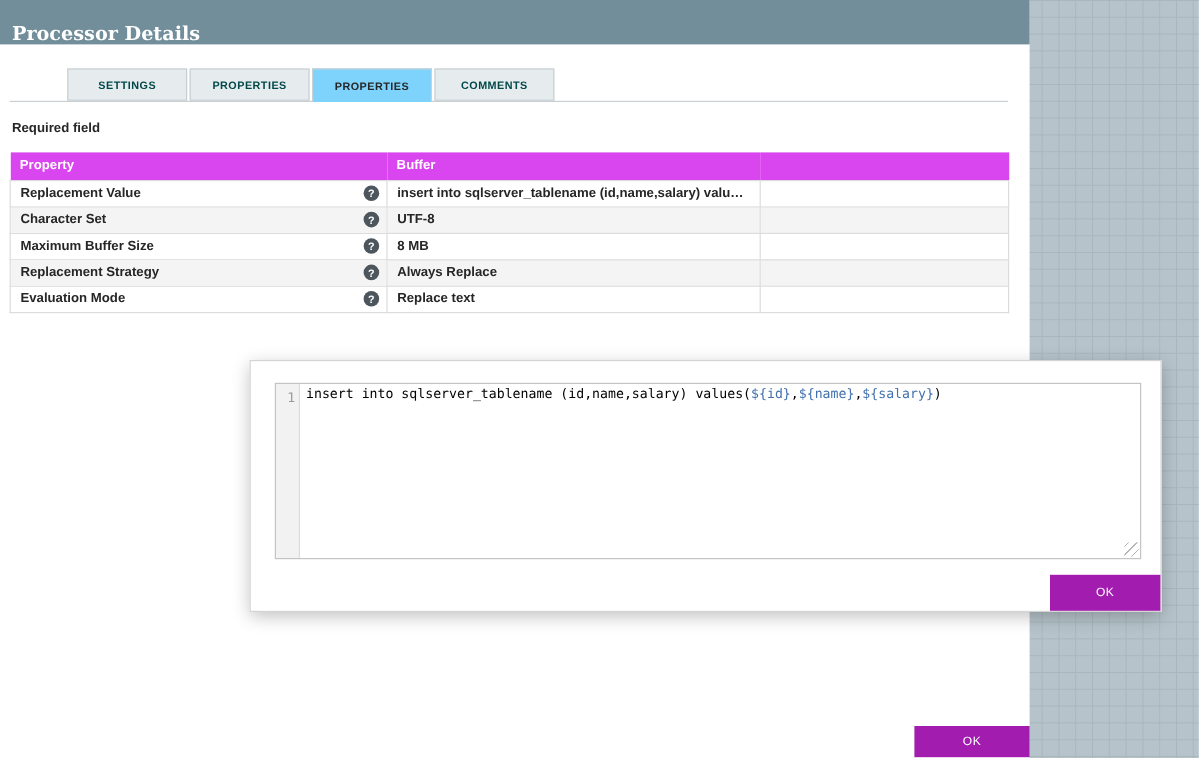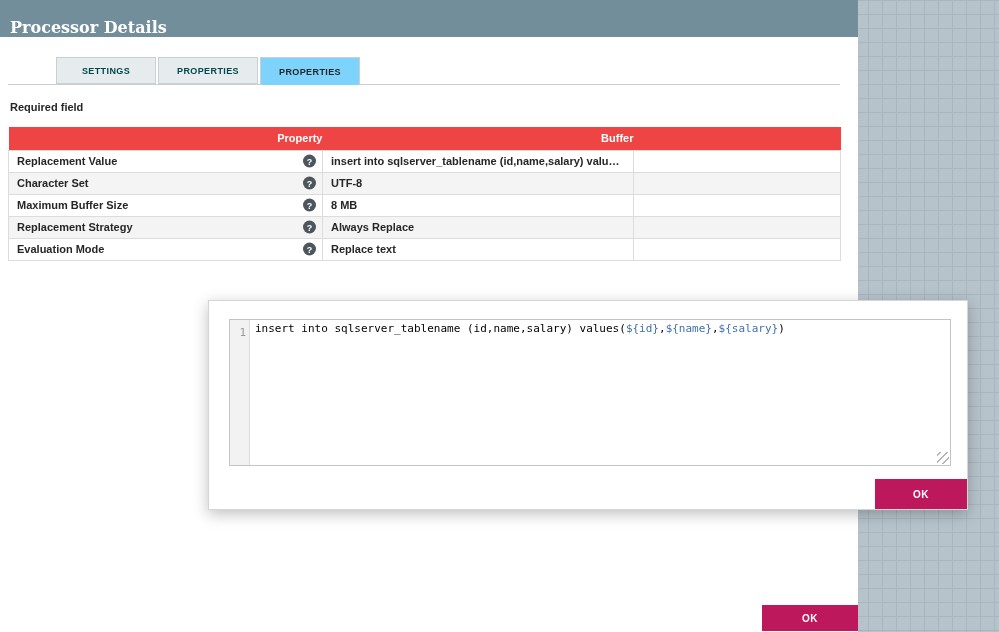--- a/index.html
+++ b/index.html
@@ -76,24 +76,24 @@
 
   
   table.props {
     position: absolute; left: 8px; top: 127px;
     width: 832px;
     border-collapse: collapse;
     table-layout: fixed;
     font-size: 11px;
   }
   table.props th {
-    background: #ef4444;
+    background: #d946ef;
     color: #fff;
     font-weight: bold;
-    text-align: right;
+    text-align: left;
     height: 23px;
     padding: 0 0 0 8px;
   }
   th.col-prop { width: 314px; }
   th.col-val  { width: 311px; }
   th.col-extra{ width: 207px; }
   table.props td {
     height: 22px;
     border: 1px solid #dcdcdc;
     padding: 0 8px;
@@ -114,26 +114,26 @@
     border-radius: 50%;
     background: #4d565d;
     color: #fff;
     font-size: 9px; font-weight: bold;
     display: flex; align-items: center; justify-content: center;
     cursor: pointer;
   }
 
   
   .ok-btn {
-    background: #be185d;
+    background: #a21caf;
     color: #fff;
     border: none;
     font-family: "Liberation Sans", sans-serif;
     font-size: 10px;
-    font-weight: bold;
+    font-weight: normal;
     letter-spacing: 0.5px;
     cursor: pointer;
   }
   .dialog-ok {
     position: absolute; left: 762px; top: 605px;
     width: 96px; height: 26px;
   }
 
   
   .popup {
@@ -197,20 +197,23 @@
 
   <div class="tab-bar" id="tab-bar">
       <div class="tab">
     <span class="tab-label">SETTINGS</span>
   </div>
       <div class="tab">
     <span class="tab-label">PROPERTIES</span>
   </div>
       <div class="tab active">
     <span class="tab-label">PROPERTIES</span>
+  </div>
+      <div class="tab">
+    <span class="tab-label">COMMENTS</span>
   </div>
     </div>
 
   <div class="required-field">Required field</div>
 
   <table class="props">
     <thead>
       <tr>
         <th class="col-prop">Property</th>
         <th class="col-val">Buffer</th>

